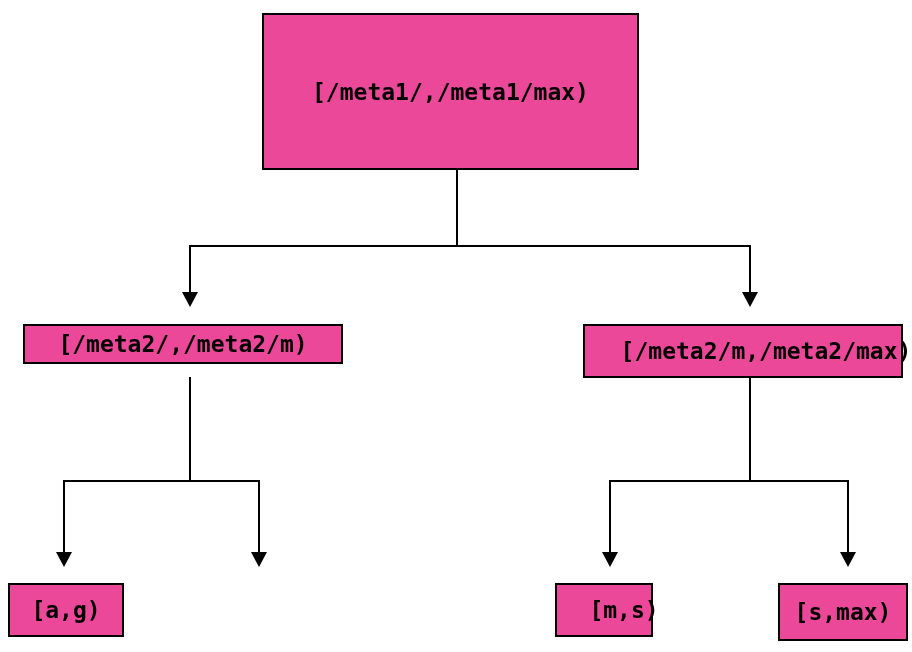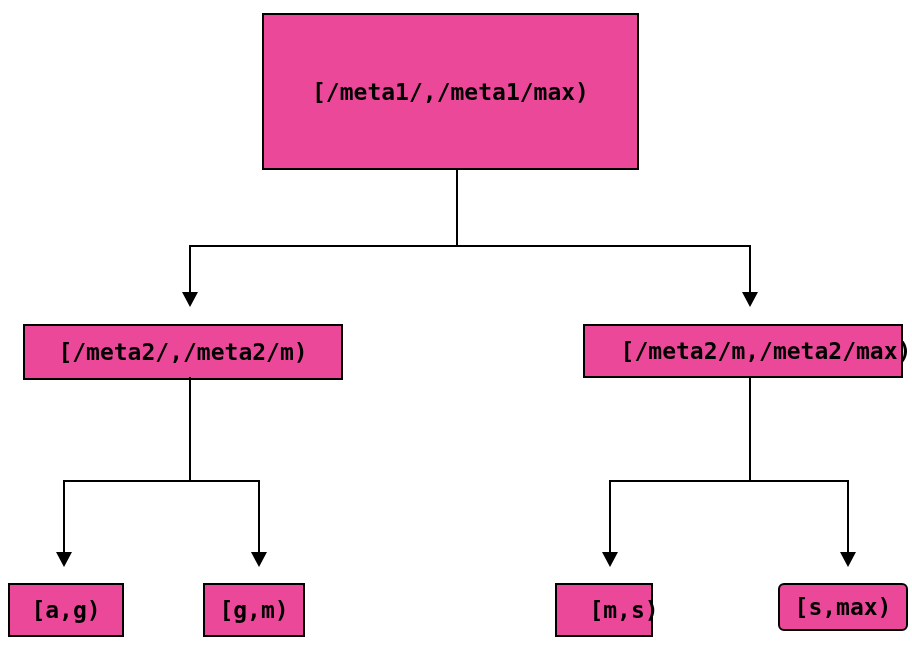--- a/index.html
+++ b/index.html
@@ -47,31 +47,30 @@
     border-top: 15px solid #000000;
   }
 </style>
 </head>
 <body>
 
 <div class="canvas">
 
   <div class="node" style="left:262px; top:13px; width:377px; height:157px;">[/meta1/,/meta1/max)</div>
 
-  <div class="node" style="left:23px; top:324px; width:320px; height:56px;">[/meta2/,/meta2/m)</div>
+  <div class="node" style="left:23px; top:324px; width:320px; height:40px;">[/meta2/,/meta2/m)</div>
 
   <div class="node" style="left:583px; top:324px; width:320px; height:54px;padding-left:46px;">[/meta2/m,/meta2/max)</div>
 
   <div class="node" style="left:8px; top:583px; width:116px; height:54px;">[a,g)</div>
 
-  <div class="node" style="left:203px; top:583px; width:102px; height:54px;">[g,m)</div>
 
   <div class="node" style="left:555px; top:583px; width:98px; height:54px;padding-left:40px;">[m,s)</div>
 
-  <div class="node" style="left:778px; top:583px; width:130px; height:48px;border-radius:6px;">[s,max)</div>
+  <div class="node" style="left:778px; top:583px; width:130px; height:58px;">[s,max)</div>
 
   <div class="vline" style="left:456px; top:170px; height:77px;"></div>
   <div class="hline" style="left:189px; top:245px; width:562px;"></div>
   <div class="vline" style="left:189px; top:245px; height:48px;"></div>
   <div class="vline" style="left:749px; top:245px; height:48px;"></div>
   <div class="arrow" style="left:182px; top:292px;"></div>
   <div class="arrow" style="left:742px; top:292px;"></div>
 
   <div class="vline" style="left:189px; top:377px; height:105px;"></div>
   <div class="hline" style="left:63px; top:480px; width:197px;"></div>

